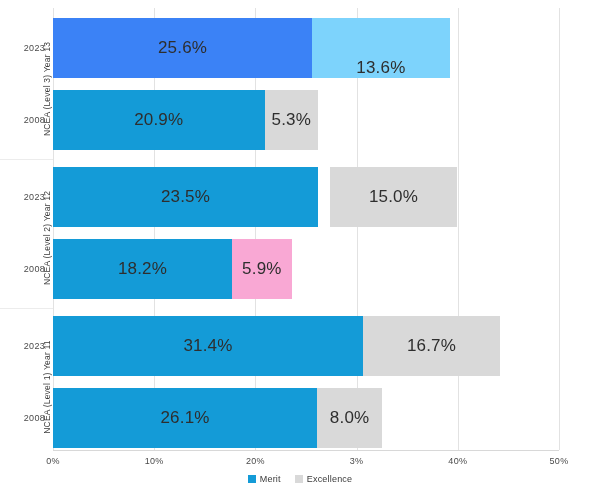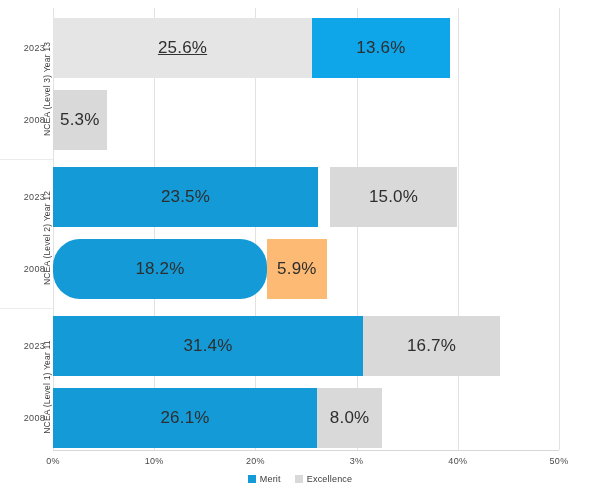--- a/index.html
+++ b/index.html
@@ -164,45 +164,48 @@
     <div class="gridlines" id="gridlines">
         <div class="gridline" style="left: 0px; background: rgb(226, 226, 226);"></div>
         <div class="gridline" style="left: 101.2px; background: rgb(226, 226, 226);"></div>
         <div class="gridline" style="left: 202.4px; background: rgb(226, 226, 226);"></div>
         <div class="gridline" style="left: 303.6px; background: rgb(226, 226, 226);"></div>
         <div class="gridline" style="left: 404.8px; background: rgb(226, 226, 226);"></div>
         <div class="gridline" style="left: 506px; background: rgb(226, 226, 226);"></div>
       </div>
     <div id="bars-layer">
         <div class="bar-row" style="top: 10px;">
-          <div class="seg seg-merit" style="width: 259.072px; background: #e5e5e5; text-decoration: underline;">
+          <div class="seg seg-merit" style="width: 259.072px; background: #3b82f6;">
             <span class="seg-label">25.6%</span>
           </div>
-          <div class="seg seg-exc" style="width: 137.632px; background: #0ea5e9;">
+          <div class="seg seg-exc" style="width: 137.632px; background: #7dd3fc; align-items: flex-end;">
             <span class="seg-label">13.6%</span>
           </div>
         </div>
         <div class="bar-row" style="top: 82px;">
+          <div class="seg seg-merit" style="width: 211.508px; background: rgb(20, 155, 215);">
+            <span class="seg-label">20.9%</span>
+          </div>
           <div class="seg seg-exc" style="width: 53.636px; background: rgb(217, 217, 217);">
             <span class="seg-label">5.3%</span>
           </div>
         </div>
         <div class="bar-row" style="top: 159px;">
           <div class="seg seg-merit" style="width: 265px; background: rgb(20, 155, 215);">
             <span class="seg-label">23.5%</span>
           </div>
           <div class="seg seg-exc" style="width: 127px; background: rgb(217, 217, 217); margin-left: 12px;">
             <span class="seg-label">15.0%</span>
           </div>
         </div>
         <div class="bar-row" style="top: 231px;">
-          <div class="seg seg-merit" style="width: 214px; background: rgb(20, 155, 215); border-radius: 27px;">
+          <div class="seg seg-merit" style="width: 179px; background: rgb(20, 155, 215);">
             <span class="seg-label">18.2%</span>
           </div>
-          <div class="seg seg-exc" style="width: 59.708px; background: #fdba74;">
+          <div class="seg seg-exc" style="width: 59.708px; background: #f9a8d4;">
             <span class="seg-label">5.9%</span>
           </div>
         </div>
         <div class="bar-row" style="top: 308px;">
           <div class="seg seg-merit" style="width: 310px; background: rgb(20, 155, 215);">
             <span class="seg-label">31.4%</span>
           </div>
           <div class="seg seg-exc" style="width: 137px; background: rgb(217, 217, 217);">
             <span class="seg-label">16.7%</span>
           </div>

